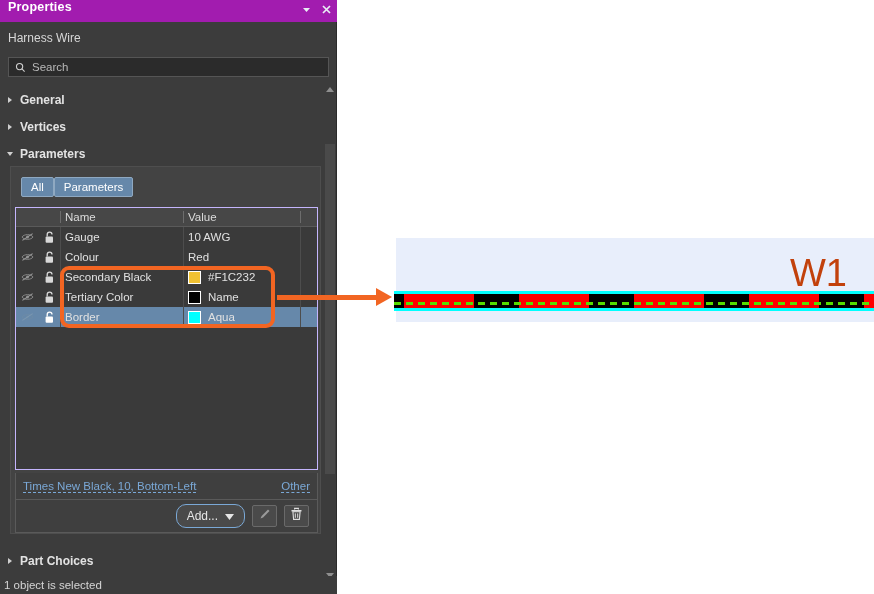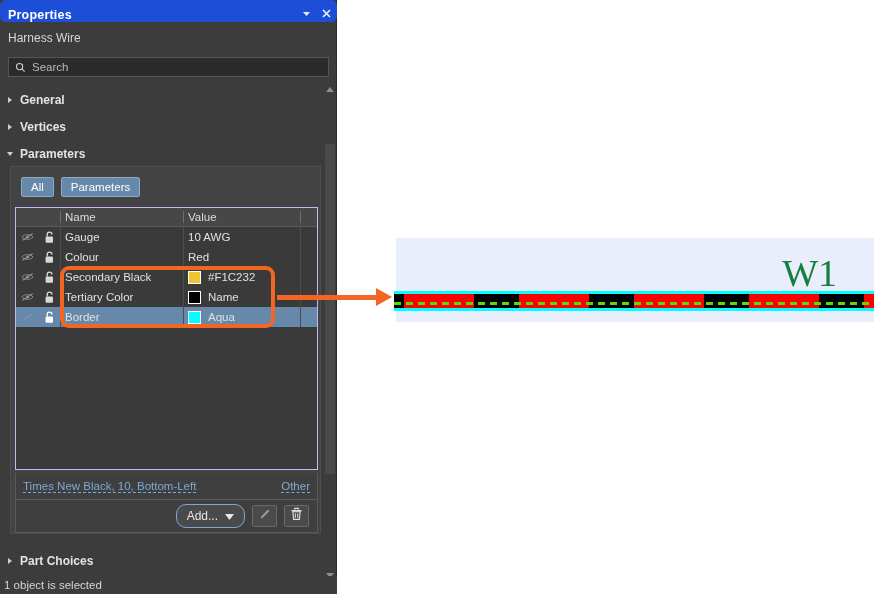--- a/index.html
+++ b/index.html
@@ -15,22 +15,22 @@
   
   .panel {
     position: absolute; left: 0; top: 0;
     width: 337px; height: 594px;
     background: #3c3c3c;
     border-right: 1px solid #2b2b2b;
   }
   .titlebar {
     position: absolute; left: 0; top: 0;
     width: 337px; height: 22px;
-    background: #1d4ed8;
-    display: flex; align-items: flex-end; border-radius: 6px;
+    background: #a21caf;
+    display: flex; align-items: flex-start;
   }
   .titlebar .title {
     color: #ffffff; font-size: 12.5px; font-weight: bold;
     margin-left: 8px; letter-spacing: .2px;
   }
   .titlebar .spacer { flex: 1; }
   .tb-btn {
     width: 18px; height: 18px; margin-right: 2px;
     display: flex; align-items: center; justify-content: center;
     color: #e8eef4; cursor: default;
@@ -65,21 +65,21 @@
   #sec-vertices { top: 120px; }
   #sec-params   { top: 147px; }
   #sec-partch   { top: 554px; }
 
   
   .params-body {
     position: absolute; left: 10px; top: 166px;
     width: 311px; height: 368px;
     background: #434343; border: 1px solid #4e4e4e;
   }
-  .filterbar { position: absolute; left: 10px; top: 10px; display: flex; gap: 7px; }
+  .filterbar { position: absolute; left: 10px; top: 10px; display: flex; }
   .fbtn {
     background: #6688aa; color: #ffffff;
     border: 1px solid #8fa9c2; border-radius: 2px;
     font-size: 11.5px; padding: 3px 9px; cursor: default;
   }
 
   
   .tablewrap {
     position: absolute; left: 4px; top: 40px;
     width: 303px; height: 263px;
@@ -183,23 +183,23 @@
   }
   .wire-seg {
     position: absolute; top: 0; height: 14px; background: #ff0000; 
   }
   .wire-centre {
     position: absolute; left: 0; right: 0; top: 8px; height: 3px;
     background: repeating-linear-gradient(to right,
       #55dd00 0px, #55dd00 7px, transparent 7px, transparent 12px);
   }
   .wire-label {
-    position: absolute; right: 37px; top: 254px;
-    font-family: Liberation Serif, serif;
-    font-size: 38px; color: #15803d; line-height: 1;
+    position: absolute; right: 27px; top: 254px;
+    font-family: Liberation Sans, sans-serif;
+    font-size: 38px; color: #c2410c; line-height: 1;
   }
 
   
   .callout {
     position: absolute; left: 60px; top: 266px;
     width: 215px; height: 62px;
     border: 4px solid #f26522; border-radius: 9px;
     pointer-events: none;
   }
   .arrow-line {

